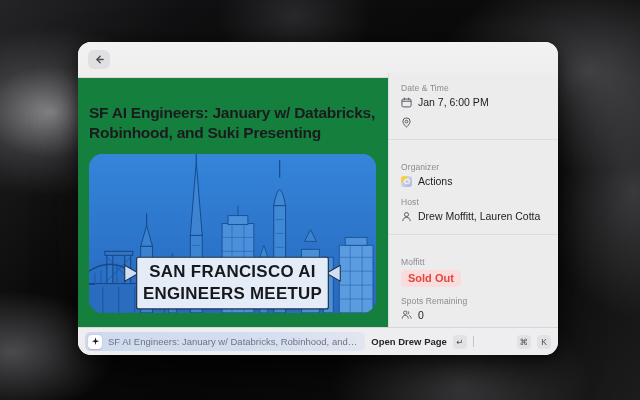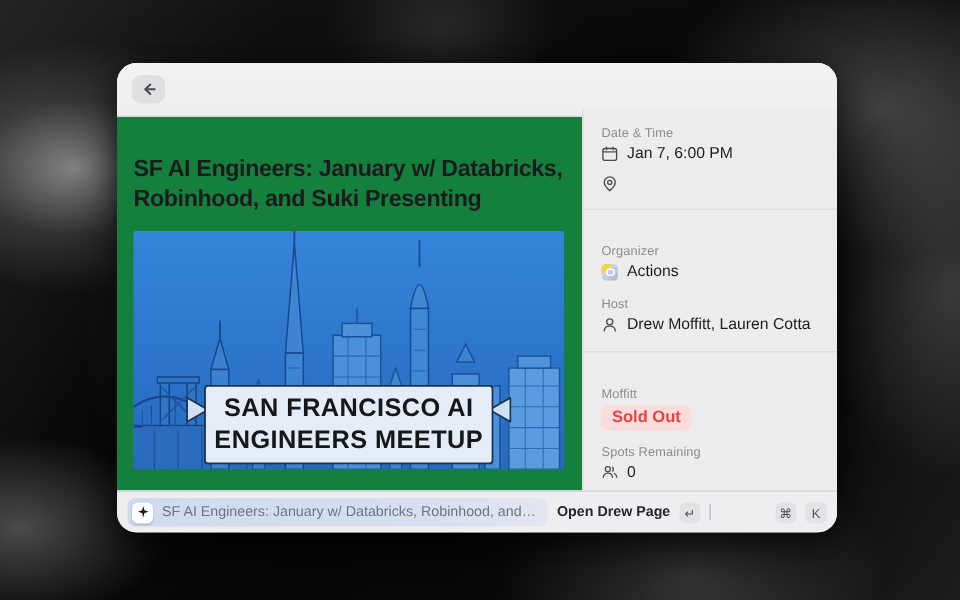--- a/index.html
+++ b/index.html
@@ -102,21 +102,21 @@
     line-height: 1.28;
     color: #1b1b1d;
     letter-spacing: -0.25px;
     margin: 0 0 11px 0;
   }
 
   
   #hero {
     flex: 1 1 auto;
     position: relative;
-    border-radius: 2px;
+    border-radius: 14px;
     overflow: hidden;
     min-height: 0;
     background: linear-gradient(180deg, #2f7fd6 0%, #2c76cc 42%, #2a6fc4 100%);
     text-decoration: underline;
   }
   #hero svg { display: block; width: 100%; height: 100%; }
 
   
   #sidebar {
     flex: 1 1 auto;

